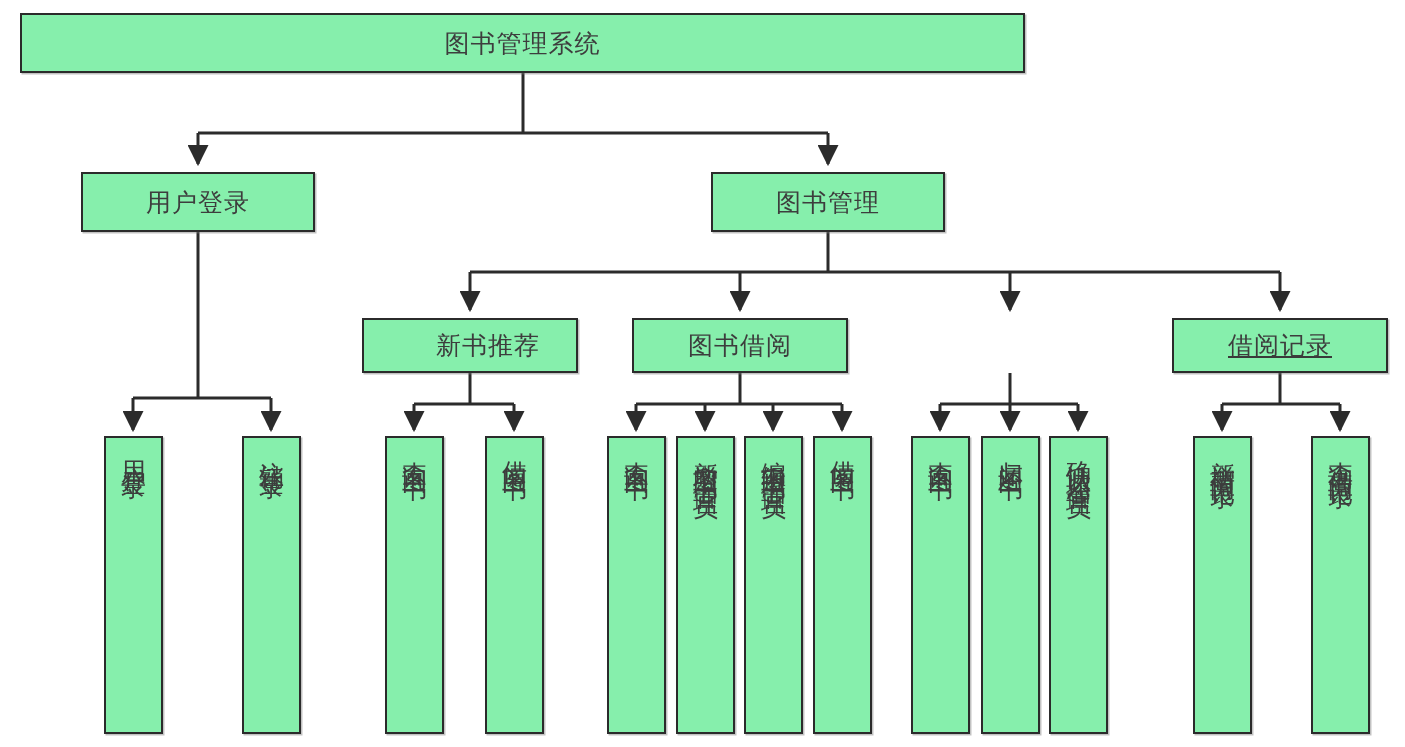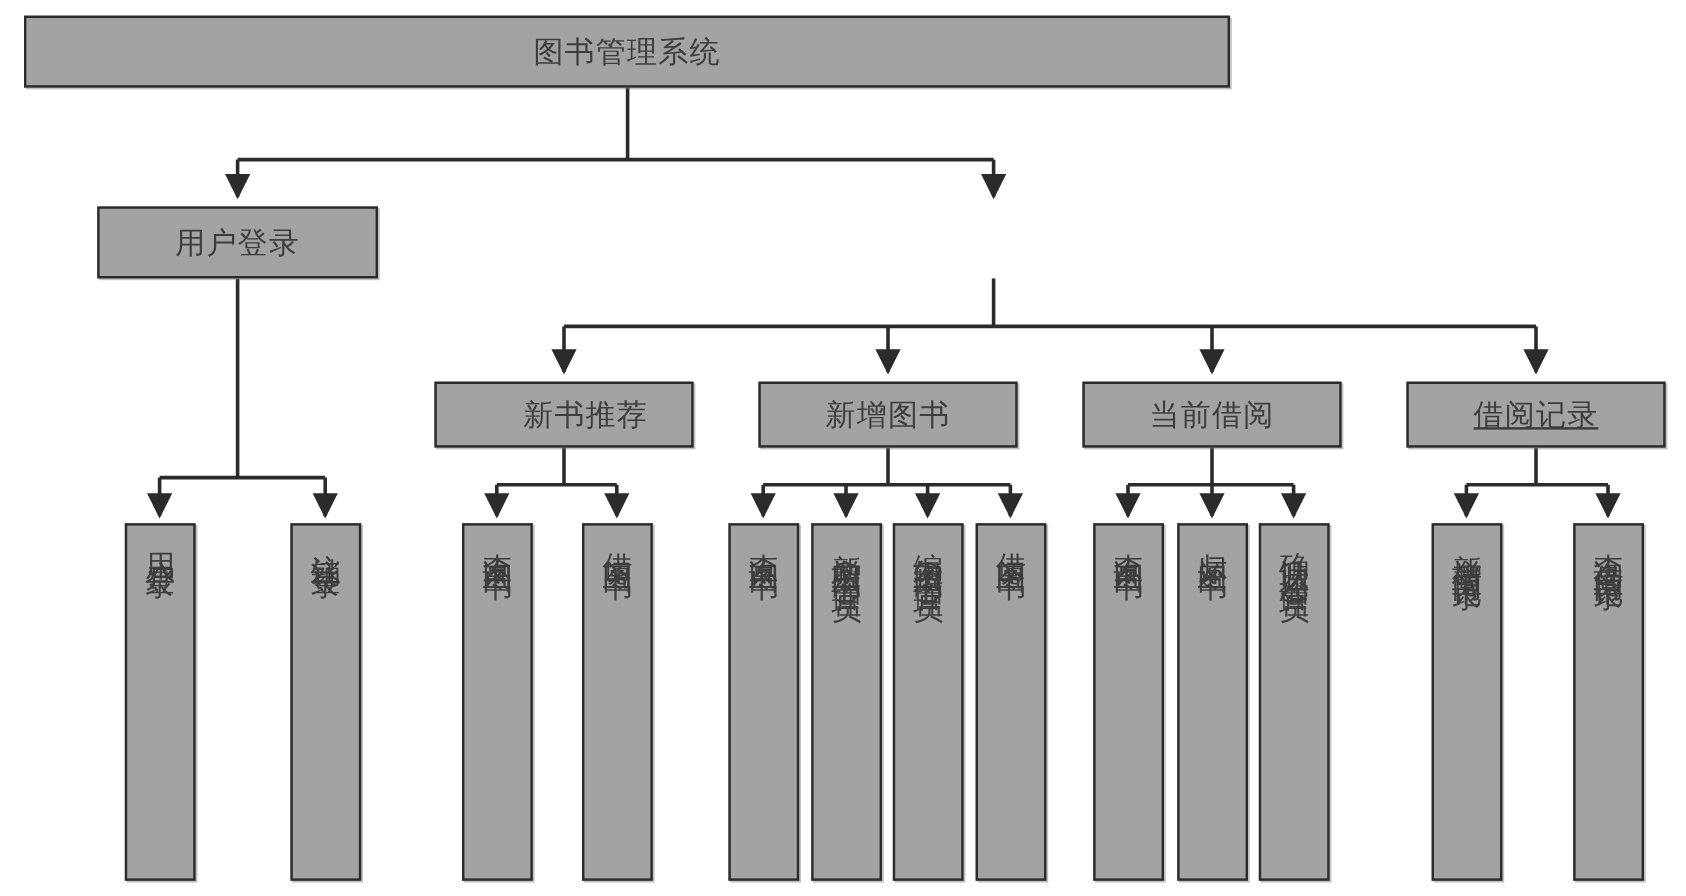--- a/index.html
+++ b/index.html
@@ -20,21 +20,21 @@
     left: 0;
     top: 0;
     width: 1405px;
     height: 747px;
     pointer-events: none;
   }
   .node {
     position: absolute;
     box-sizing: border-box;
     border: 2px solid #2b2b2b;
-    background: #a3a3a3;
+    background: #86efac;
     color: #3a3a3a;
     display: flex;
     align-items: center;
     justify-content: center;
     box-shadow: 1.5px 1.5px 0 rgba(120,120,120,0.45);
   }
   .node .label {
     color: #3d3d3d;
     line-height: 1.08;
     white-space: pre;
@@ -120,29 +120,29 @@
     </g>
   </svg>
 
   <div class="node horizontal" style="left:20px; top:13px; width:1005px; height:60px;">
     <span class="label">图书管理系统</span>
   </div>
 
   <div class="node horizontal" style="left:81px; top:172px; width:234px; height:60px;">
     <span class="label">用户登录</span>
   </div>
+  <div class="node horizontal" style="left:711px; top:172px; width:234px; height:60px;">
+    <span class="label">图书管理</span>
+  </div>
 
   <div class="node horizontal" style="left:362px; top:318px; width:216px; height:55px;padding-left:36px;">
     <span class="label">新书推荐</span>
   </div>
   <div class="node horizontal" style="left:632px; top:318px; width:216px; height:55px;">
-    <span class="label">新增图书</span>
-  </div>
-  <div class="node horizontal" style="left:902px; top:318px; width:216px; height:55px;">
-    <span class="label">当前借阅</span>
+    <span class="label">图书借阅</span>
   </div>
   <div class="node horizontal" style="left:1172px; top:318px; width:216px; height:55px;text-decoration:underline;">
     <span class="label">借阅记录</span>
   </div>
 
   <div class="node vertical" style="left:104px; top:436px; width:59px; height:298px;">
     <span class="label">用户登录</span>
   </div>
   <div class="node vertical" style="left:242px; top:436px; width:59px; height:298px;">
     <span class="label">注销登录</span>

